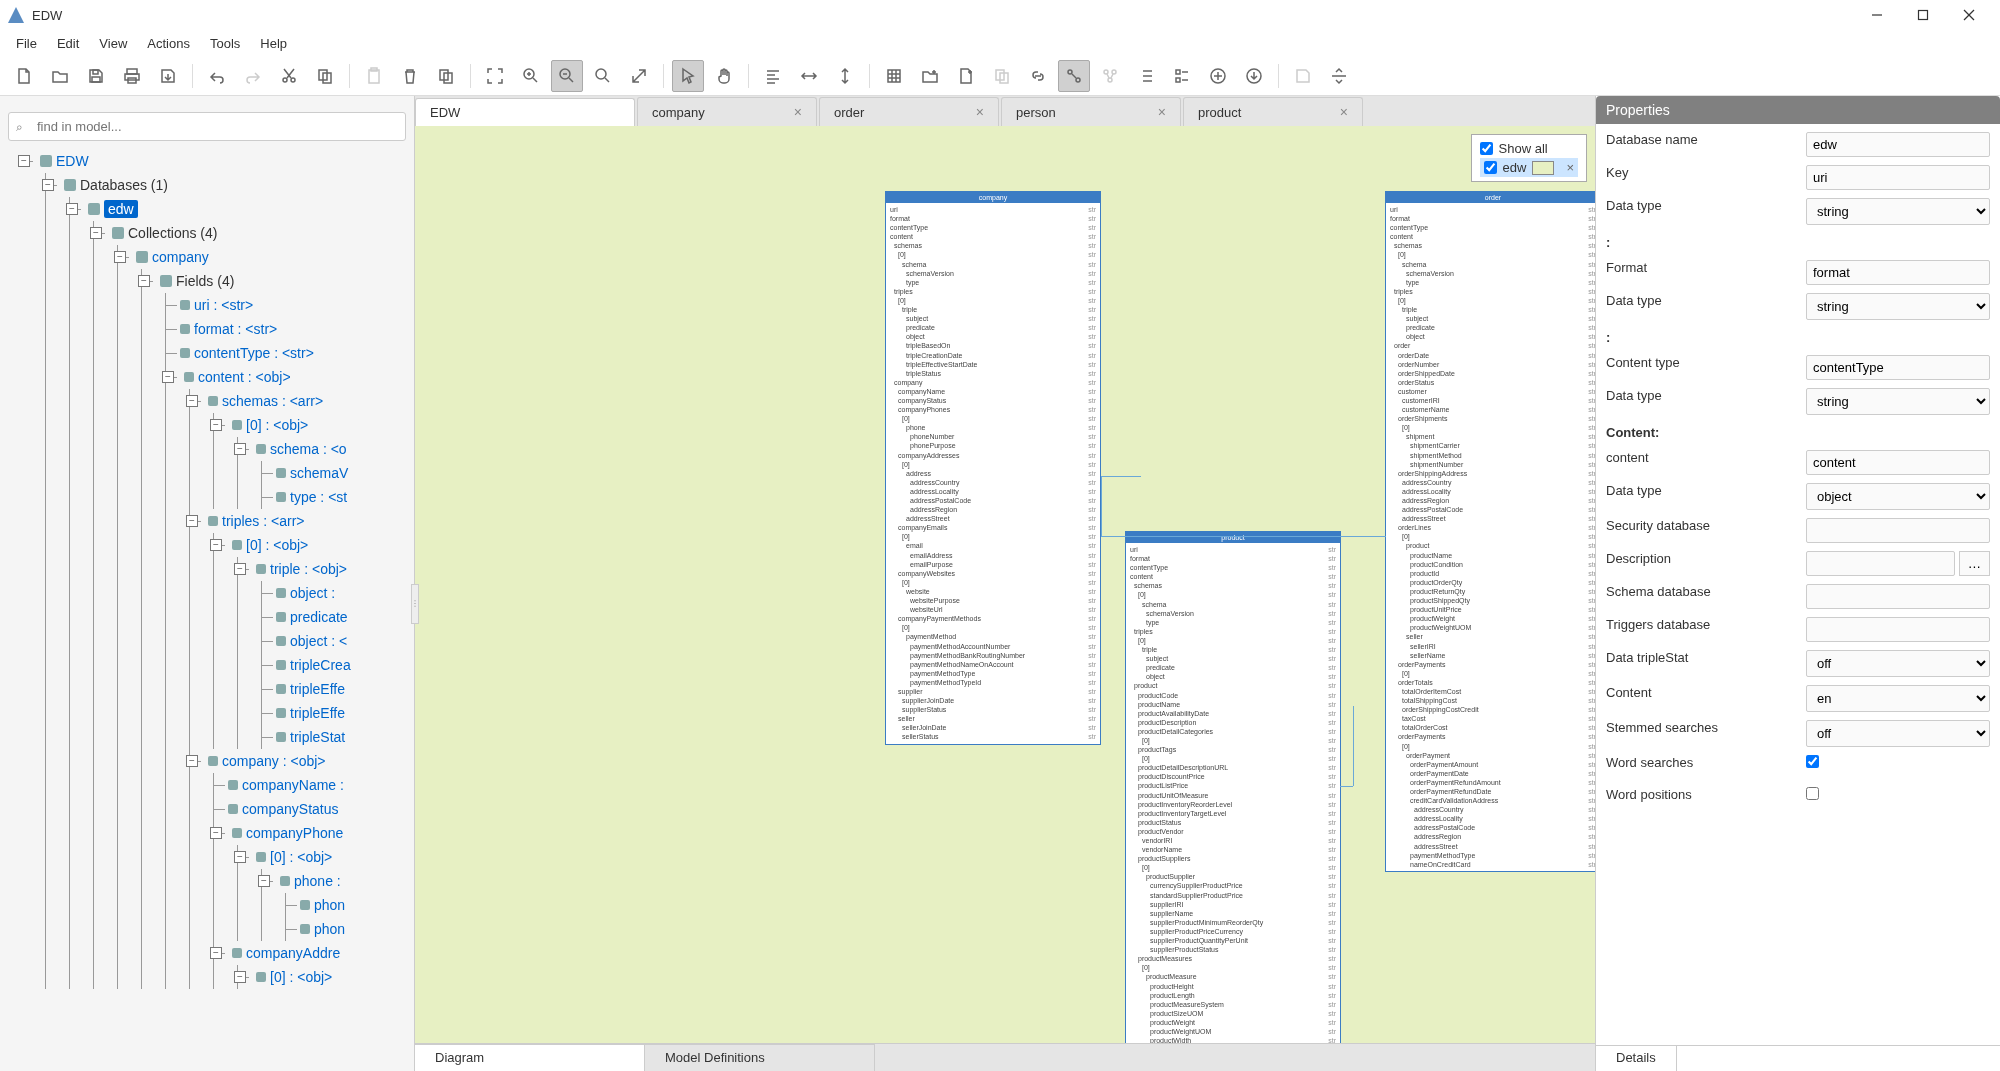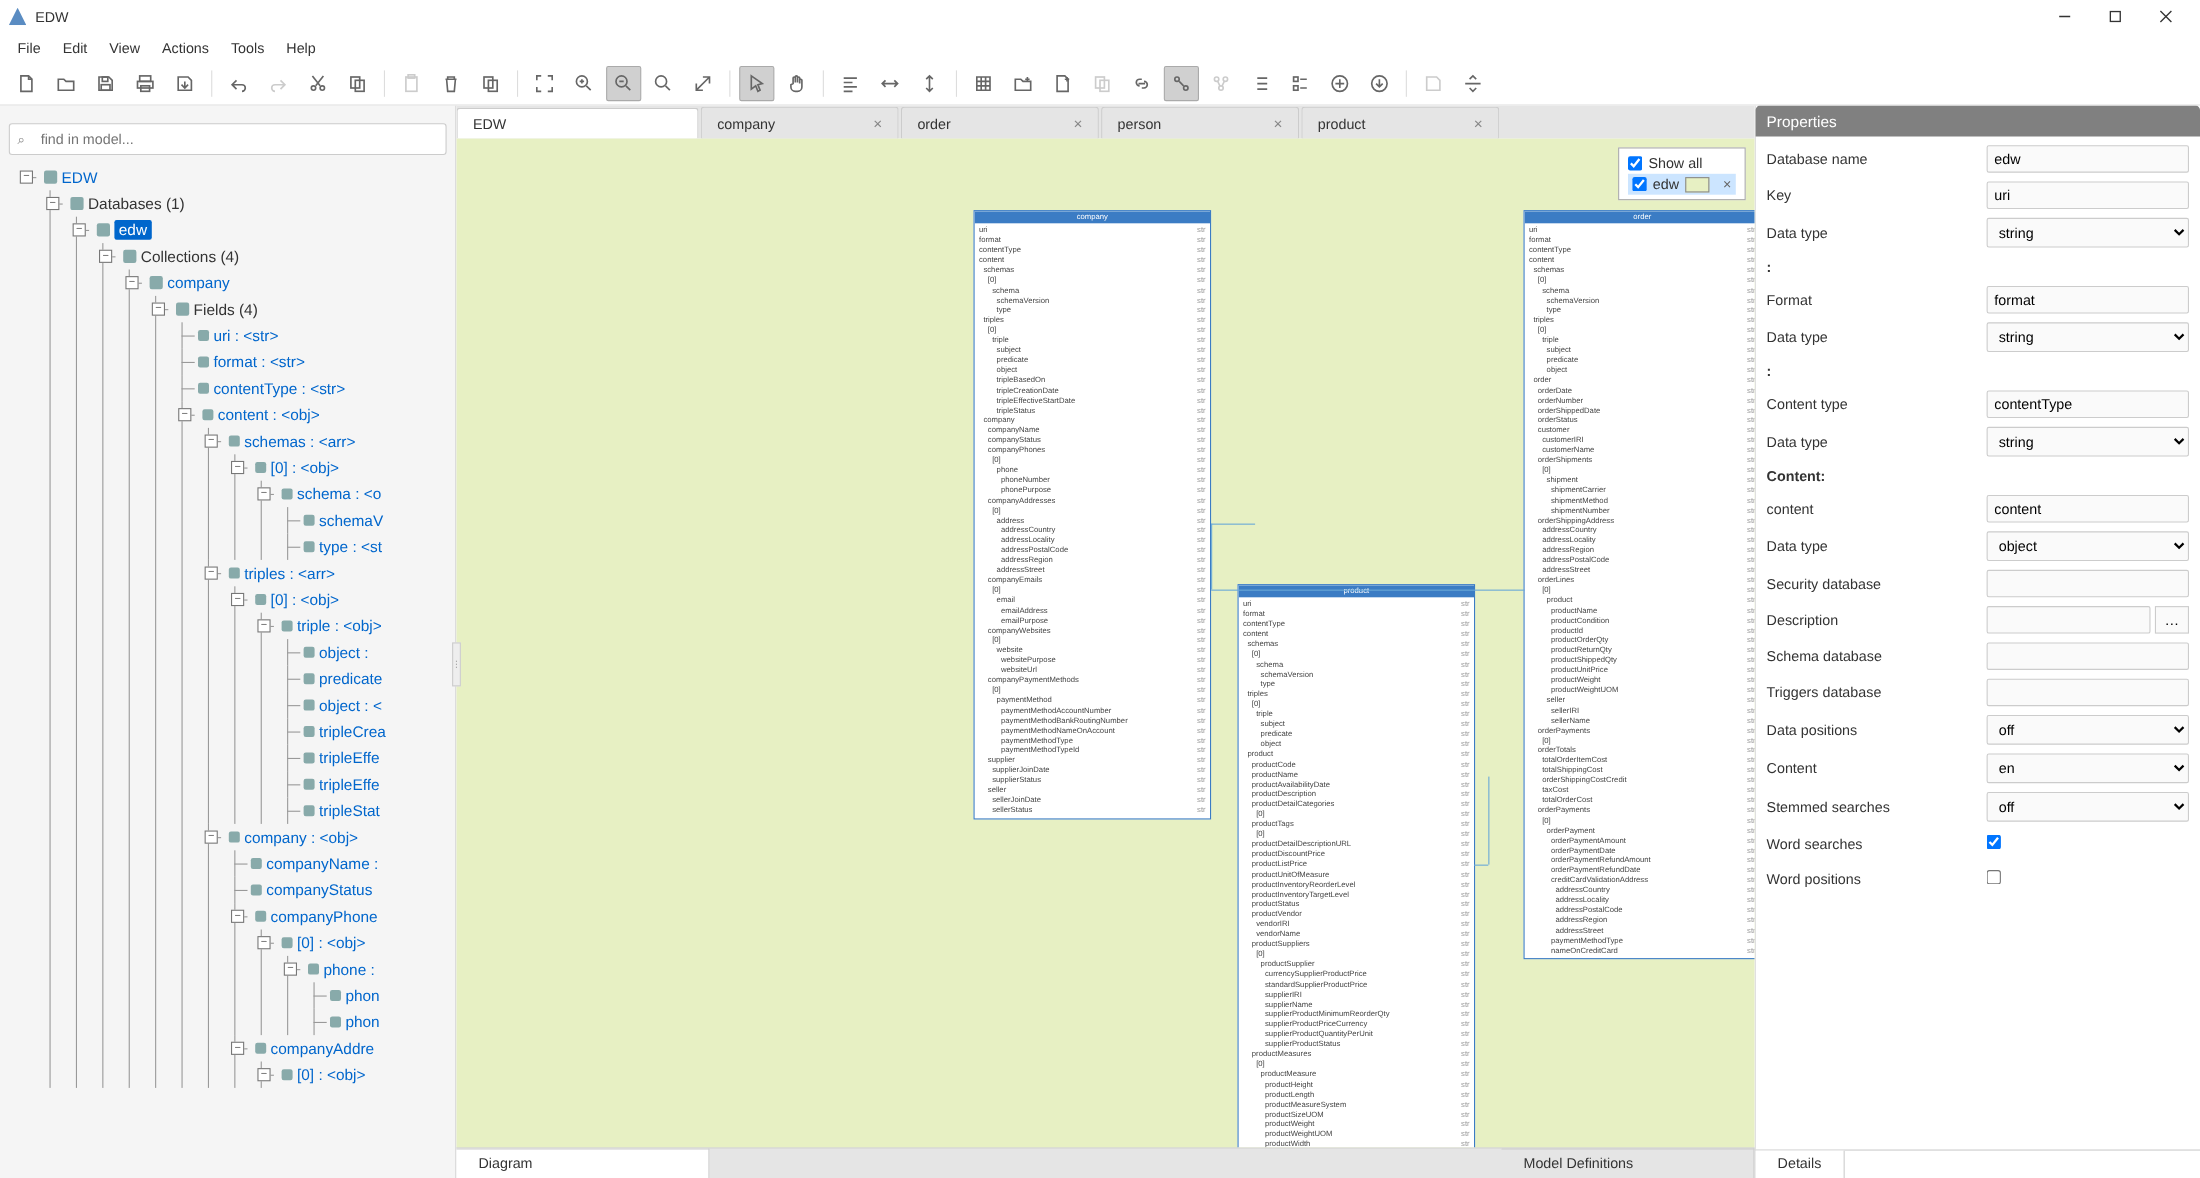--- a/index.html
+++ b/index.html
@@ -64,30 +64,30 @@
 
 
 .entity { position: absolute; background: #fff; border: 1px solid #3b7cc4; font-size: 7px; overflow: hidden; }
 .entity .ent-header { background: #3b7cc4; color: #fff; text-align: center; padding: 2px 4px; position: relative; }
 .entity .ent-body { padding: 2px 4px; line-height: 1.3; color: #555; }
 .entity .ent-row { display: flex; justify-content: space-between; }
 .entity .ent-row .col1 { color: #444; }
 .entity .ent-row .col2 { color: #999; }
 .connector { position: absolute; border-top: 1px solid #6aa8d8; z-index: 1; }
 
-.bottom-tabs { height: 28px; display: flex; background: #e5e5e5; border-top: 1px solid #ccc; justify-content: space-between; }
+.bottom-tabs { height: 28px; display: flex; background: #e5e5e5; border-top: 1px solid #ccc; }
 .bottom-tab { padding: 5px 20px; font-size: 13px; background: #fff; border-right: 1px solid #ccc; border-top: 1px solid #ccc; min-width: 230px; }
 .bottom-tab.inactive { background: #e5e5e5; }
 
 .splitter-handle { position: absolute; left: -4px; top: 50%; width: 8px; height: 40px; background: #eee; border: 1px solid #ccc; display: flex; align-items: center; justify-content: center; font-size: 8px; color: #888; cursor: col-resize; z-index: 20; }
 
 
 .right-panel { width: 405px; border-left: 1px solid #ccc; background: #fff; display: flex; flex-direction: column; }
 .prop-body { flex: 1; overflow: auto; padding: 4px 0; }
-.prop-row { display: flex; align-items: center; padding: 4px 10px; min-height: 32px; }
+.prop-row { display: flex; align-items: flex-start; padding: 4px 10px; min-height: 32px; }
 .prop-row .plabel { flex: 0 0 200px; font-size: 13px; color: #333; }
 .prop-row .pvalue { flex: 1; }
 .prop-row input[type="text"] { width: 100%; padding: 4px 6px; border: 1px solid #ccc; border-radius: 2px; font-size: 13px; background: #fafafa; }
 .prop-row select { width: 100%; padding: 4px 6px; border: 1px solid #ccc; border-radius: 2px; font-size: 13px; background: #fafafa; }
 .prop-row .ellipsis-btn { padding: 2px 8px; border: 1px solid #ccc; background: #fafafa; margin-left: 4px; }
 .prop-section-label { font-weight: bold; font-size: 13px; padding: 6px 10px; }
 .right-bottom-tabs { height: 26px; border-top: 1px solid #ccc; display: flex; }
 .right-bottom-tab { padding: 4px 20px; font-size: 13px; border-right: 1px solid #ccc; background: #fff; }
 
 </style>
@@ -1487,21 +1487,21 @@
           </div>
           <div class="prop-row">
             <div class="plabel">Schema database</div>
             <div class="pvalue"><input type="text" style=""></div>
           </div>
           <div class="prop-row">
             <div class="plabel">Triggers database</div>
             <div class="pvalue"><input type="text" style=""></div>
           </div>
           <div class="prop-row">
-            <div class="plabel">Data positions</div>
+            <div class="plabel">Data tripleStat</div>
             <div class="pvalue"><select><option>off</option></select></div>
           </div>
           <div class="prop-row">
             <div class="plabel">Content</div>
             <div class="pvalue"><select><option>en</option></select></div>
           </div>
           <div class="prop-row">
             <div class="plabel">Stemmed searches</div>
             <div class="pvalue"><select><option>off</option></select></div>
           </div>

